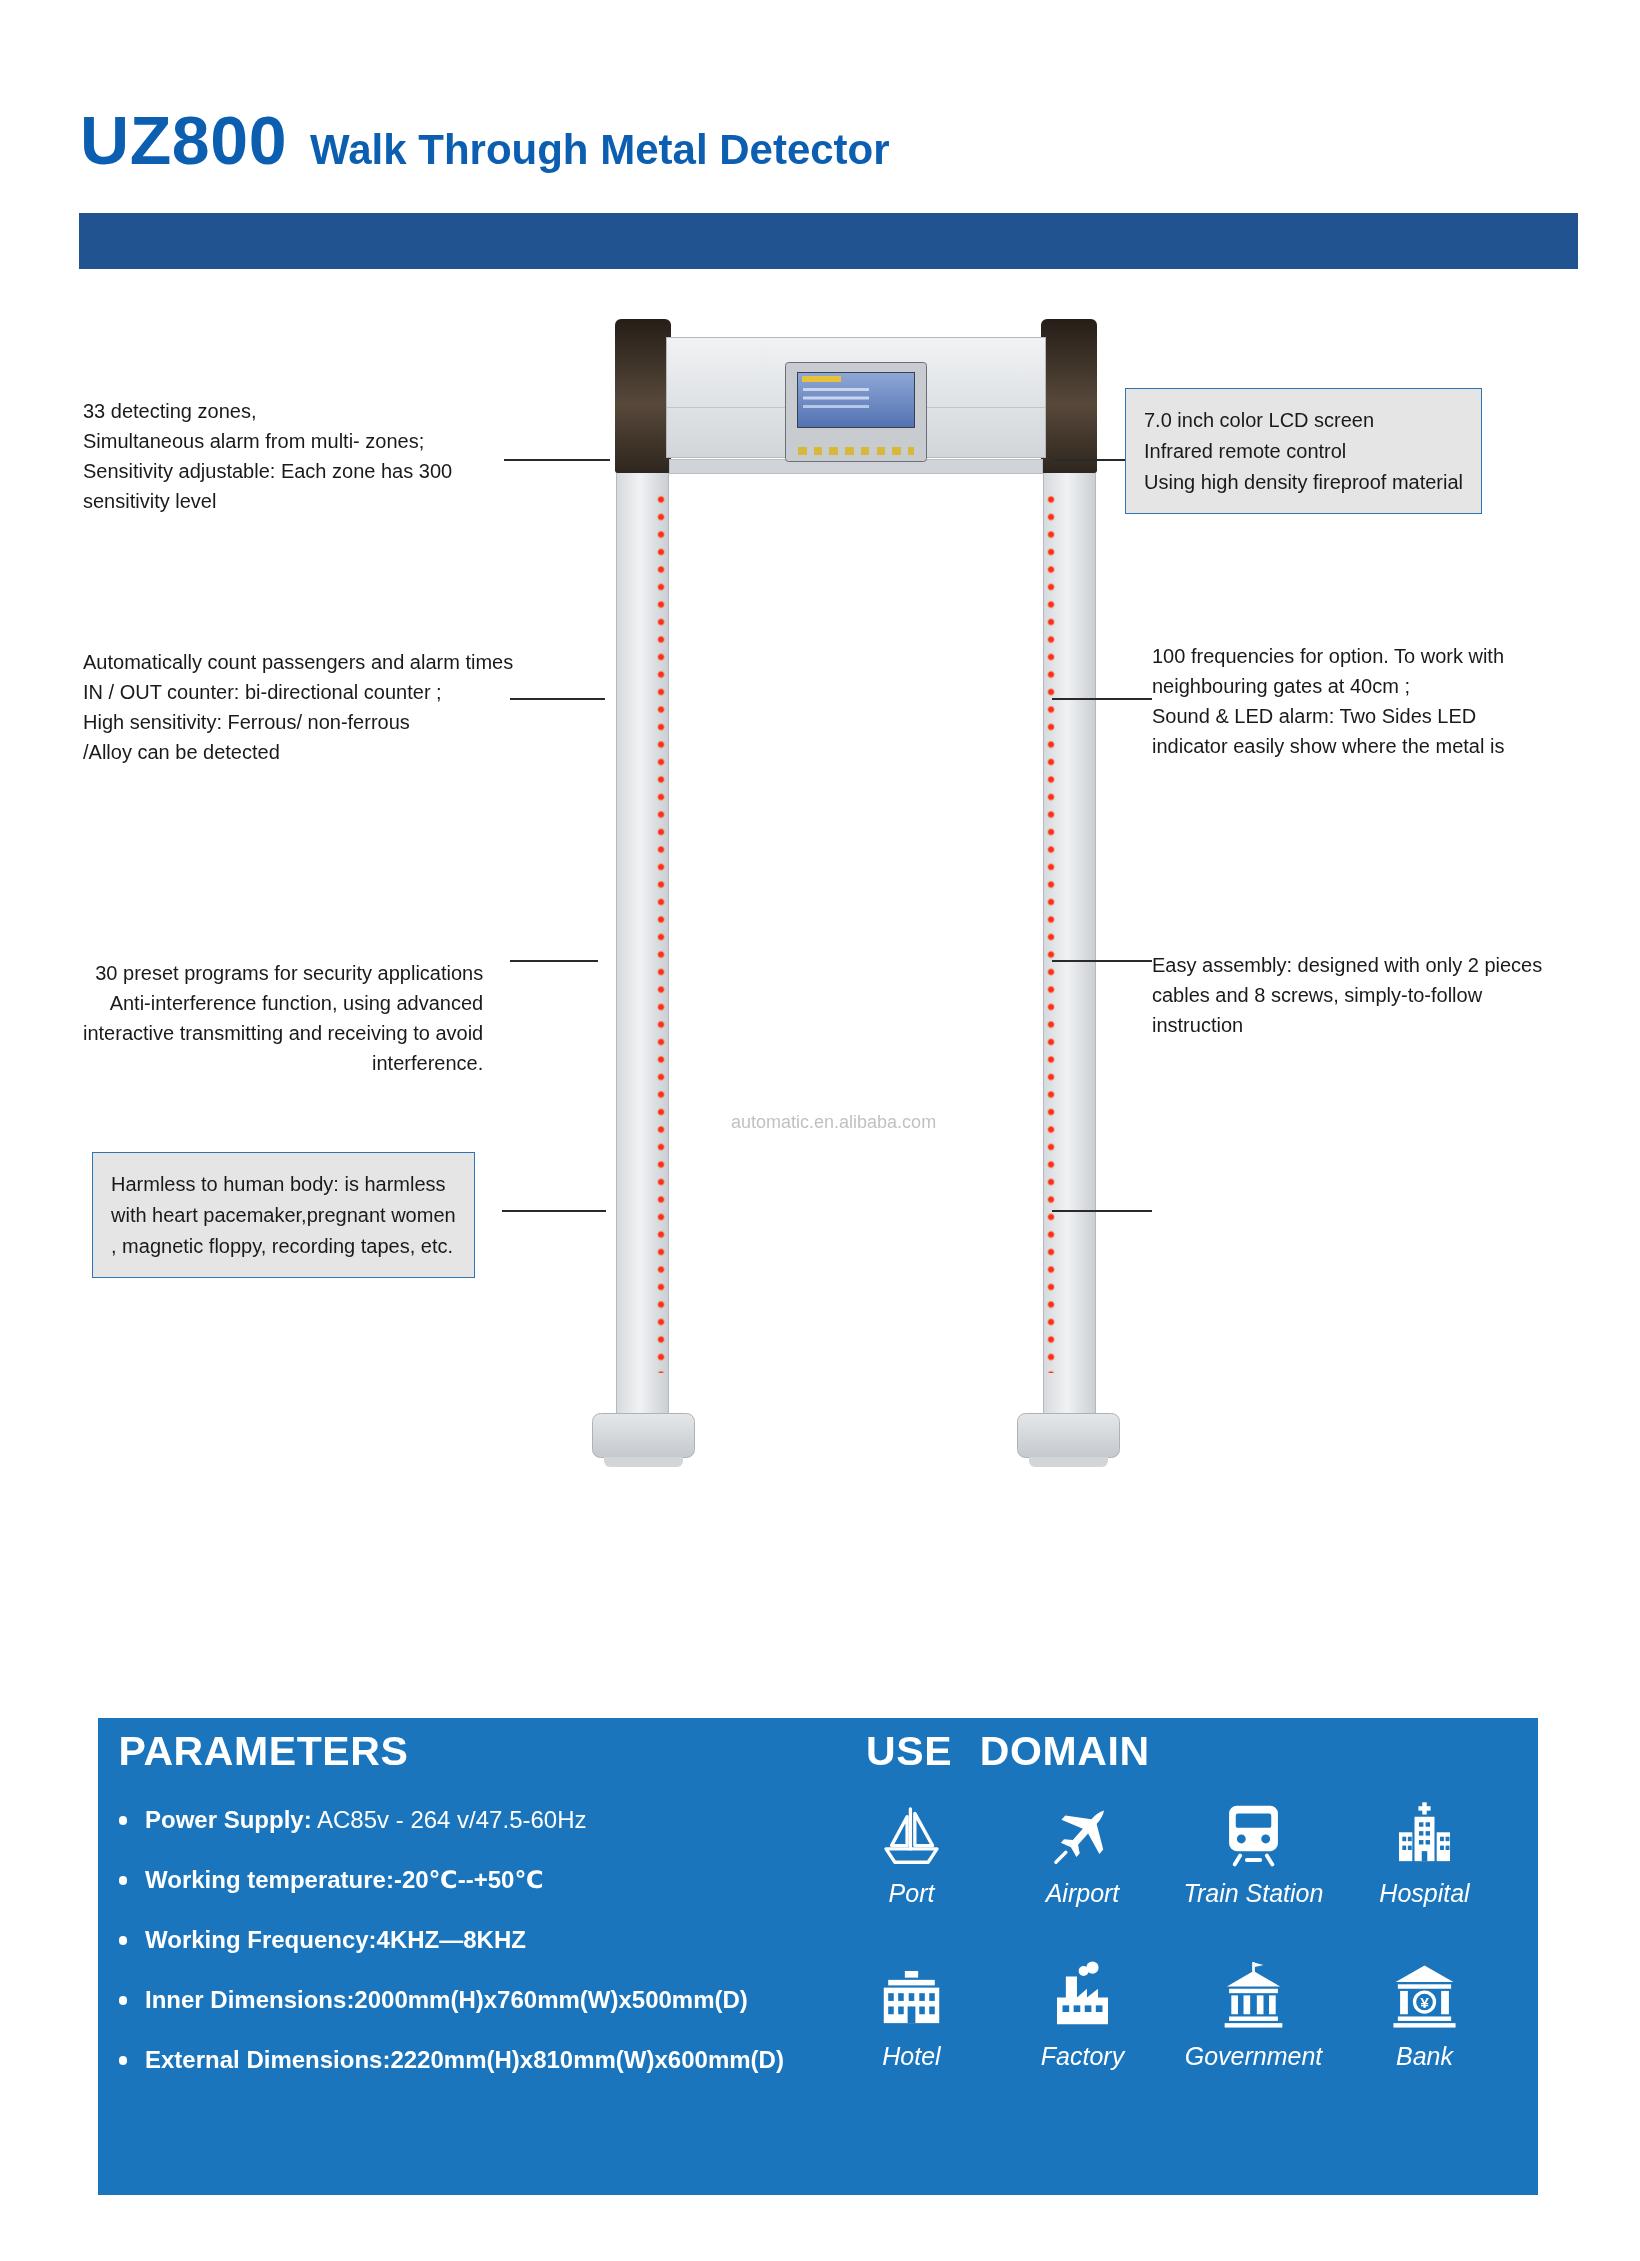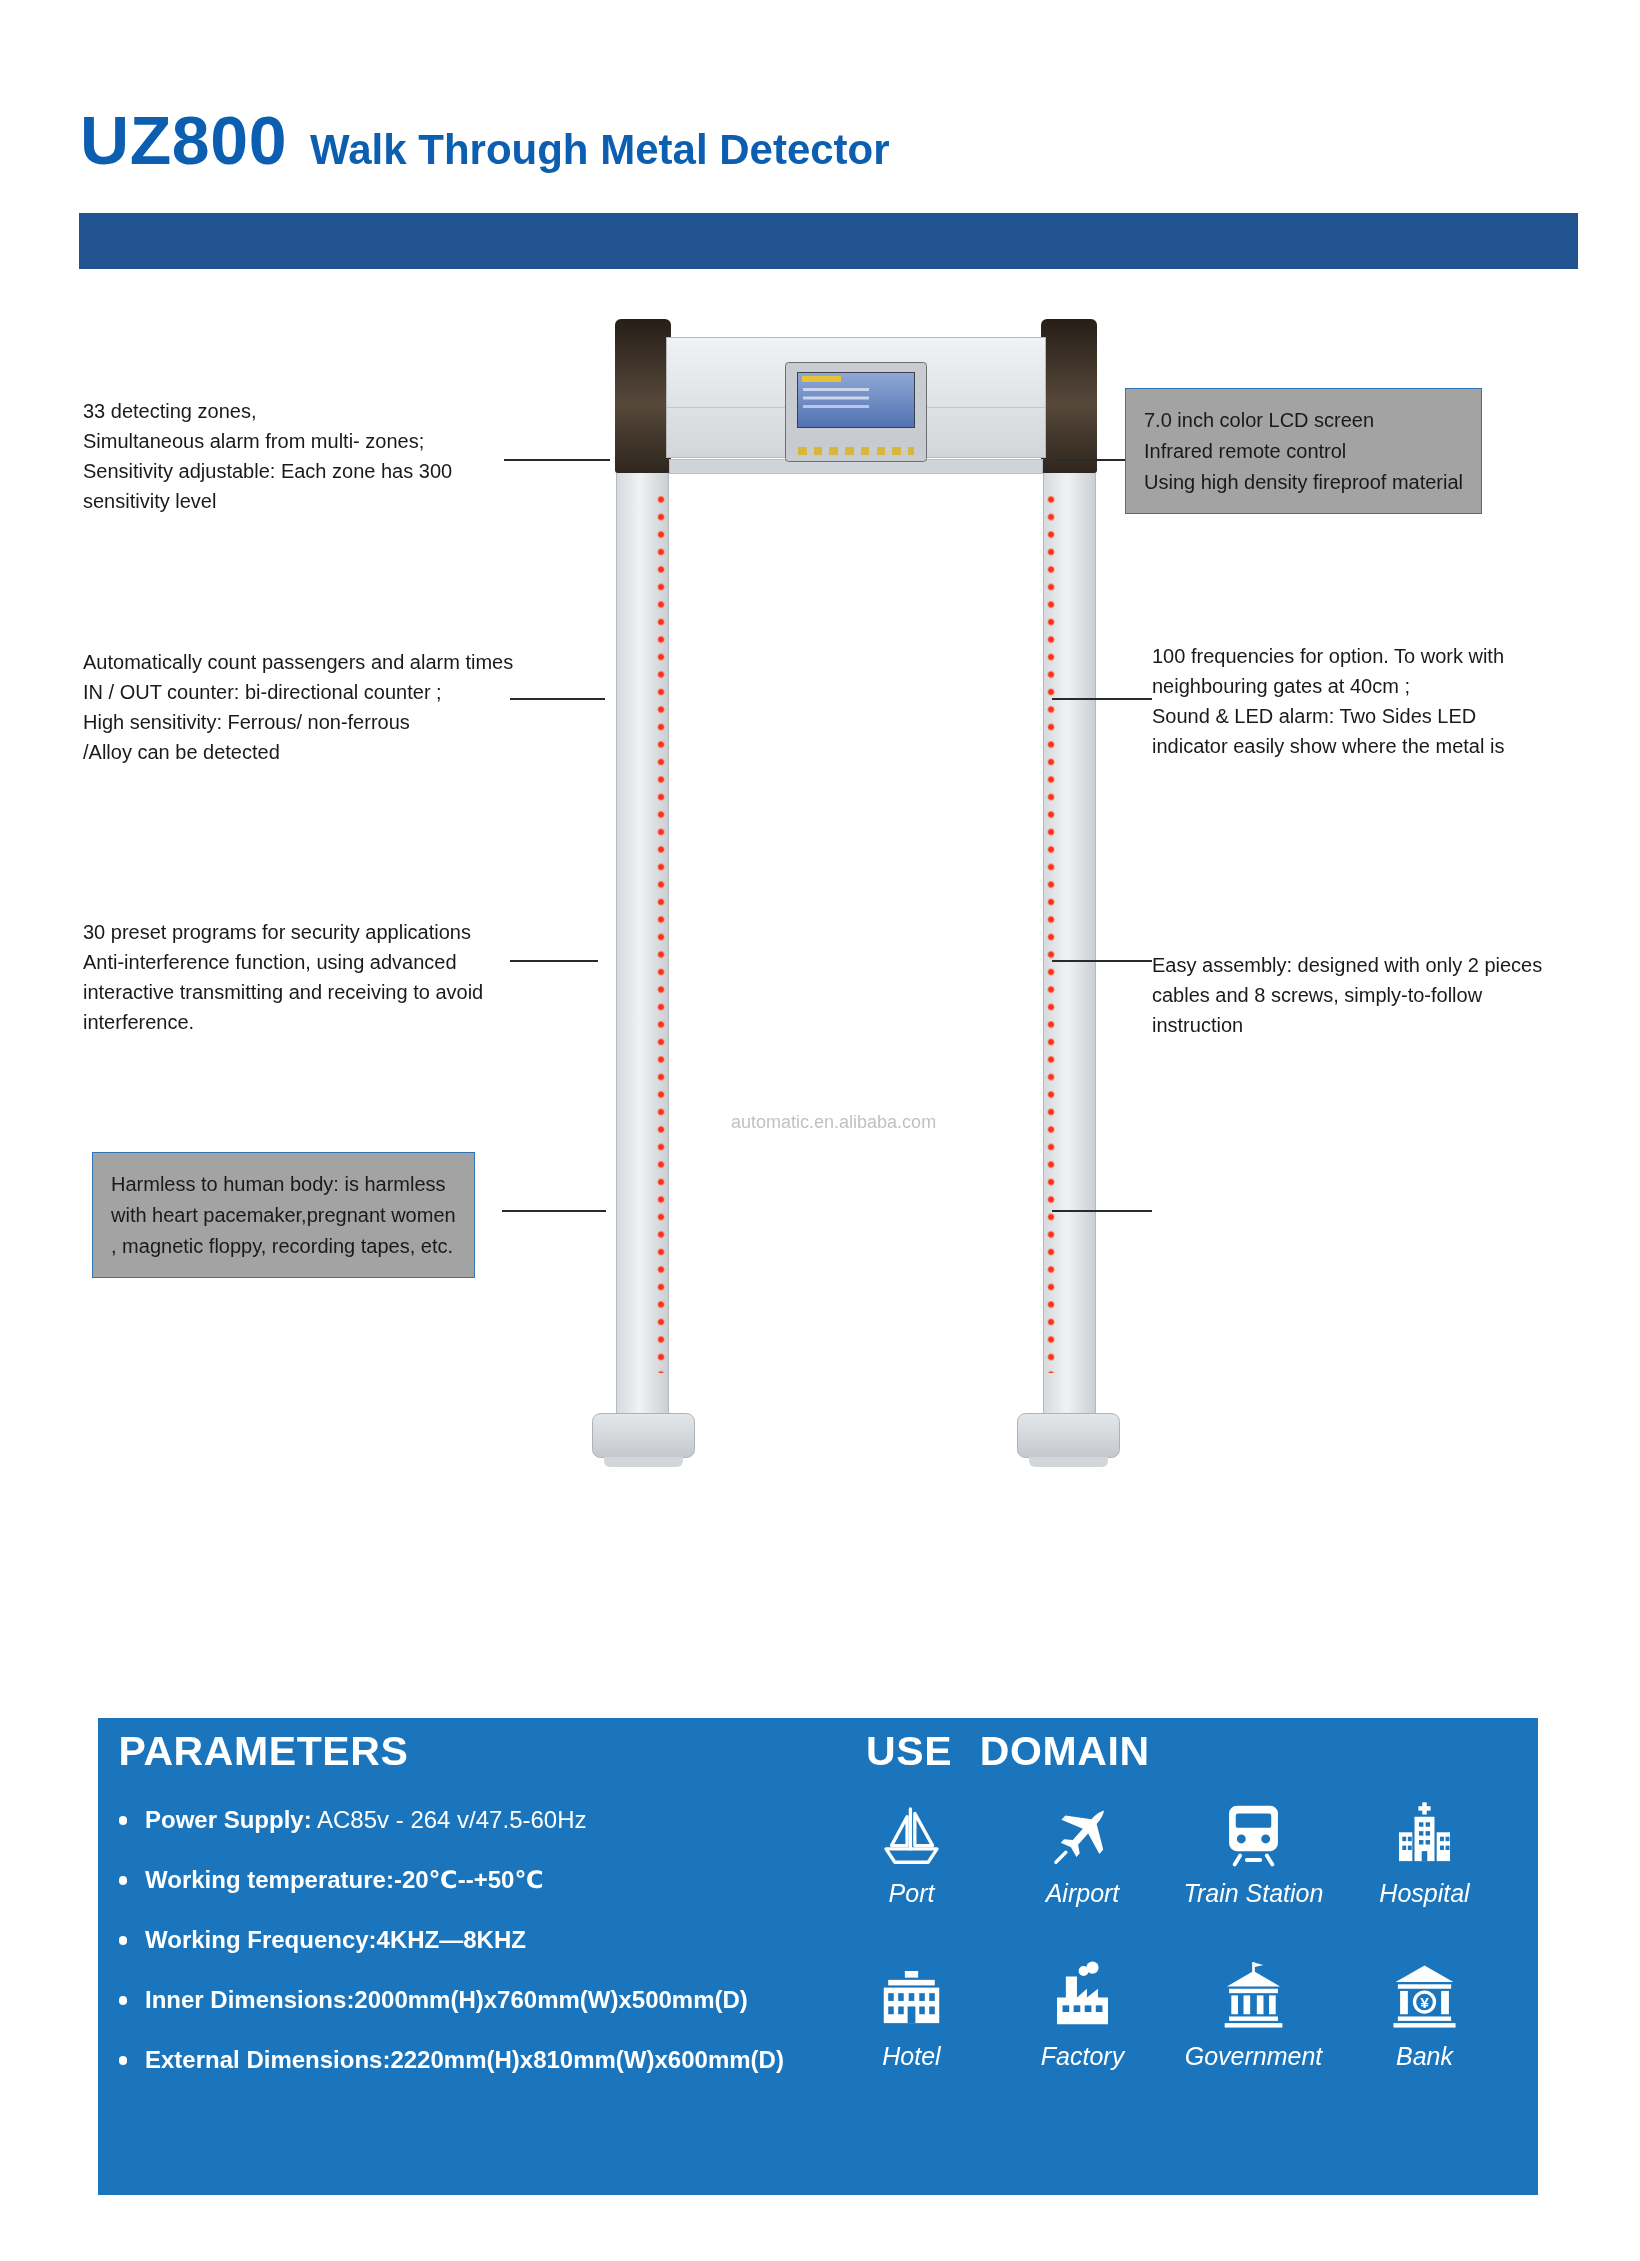--- a/index.html
+++ b/index.html
@@ -47,26 +47,26 @@
   .leds.left{left:39px;} .leds.right{right:39px;}
   .foot{position:absolute;top:1094px;width:103px;height:45px;border-radius:8.5px;
         background:linear-gradient(180deg,#e4e7ea,#c5c9cd);border:0.6px solid #adb2b7;}
   .foot.left{left:-24px;} .foot.right{right:-24px;}
   .foot::after{content:"";position:absolute;bottom:-9.7px;left:11px;right:11px;height:9.7px;background:#d3d6d9;border-radius:0 0 6px 6px;}
 
   .watermark{position:absolute;left:731px;top:1112px;font-size:18px;color:#bfc2c5;}
 
   
   .note{position:absolute;font-size:20px;line-height:30px;color:var(--ink);white-space:pre;}
-  .note.boxed{border:1.8px solid var(--box-border);padding:15.7px 18px;width:max-content;line-height:31px;background:#a3a3a3;}
+  .note.boxed{border:1.8px solid var(--box-border);padding:15.7px 18px;width:max-content;line-height:31px;background:#e5e5e5;}
   .pointer{position:absolute;height:1.8px;background:#2a2a2a;}
 
   #note-l1{left:83px;top:396px;}
   #note-l2{left:83px;top:647px;}
-  #note-l3{left:83px;top:917px;}
+  #note-l3{left:83px;top:958px;text-align:right;}
   #note-l4{left:92px;top:1152px;}
   #note-r1{left:1125px;top:388px;}
   #note-r2{left:1152px;top:641px;}
   #note-r3{left:1152px;top:950px;}
   #note-r4{left:1152px;top:1155px;}
 
   #line-l1{left:504px;top:459px;width:106px;}
   #line-l2{left:510px;top:698px;width:95px;}
   #line-l3{left:510px;top:960px;width:88px;}
   #line-l4{left:502px;top:1210px;width:104px;}

